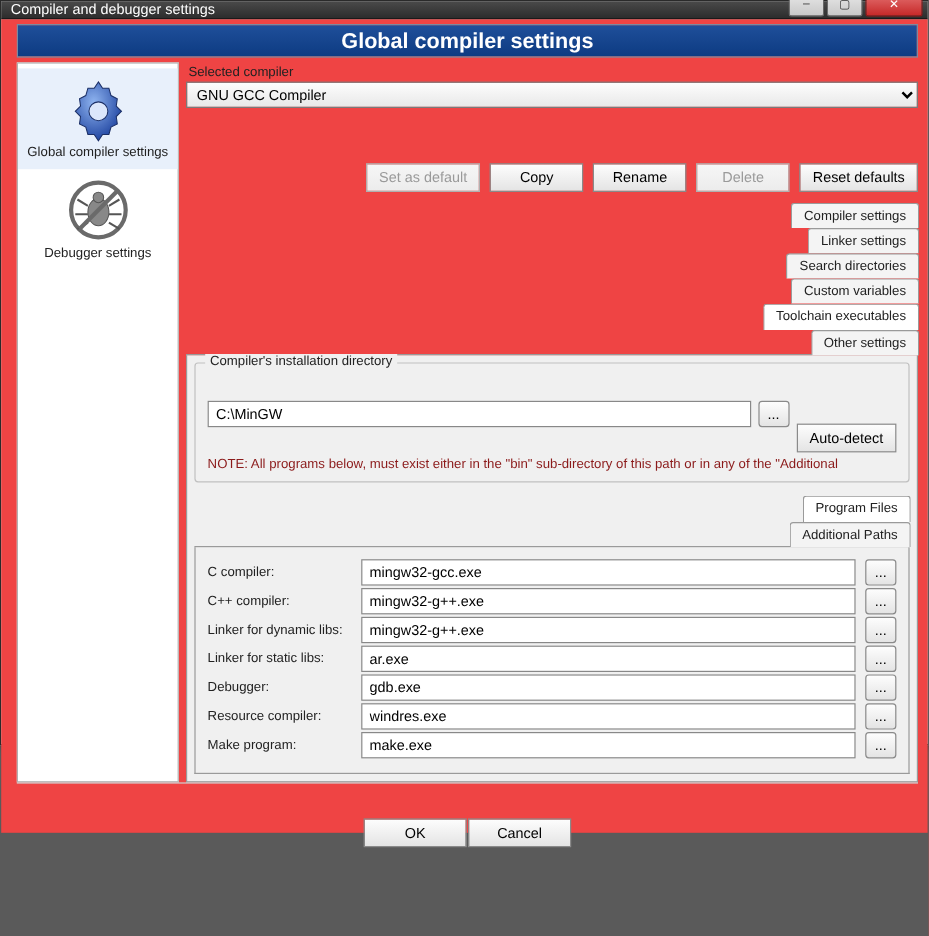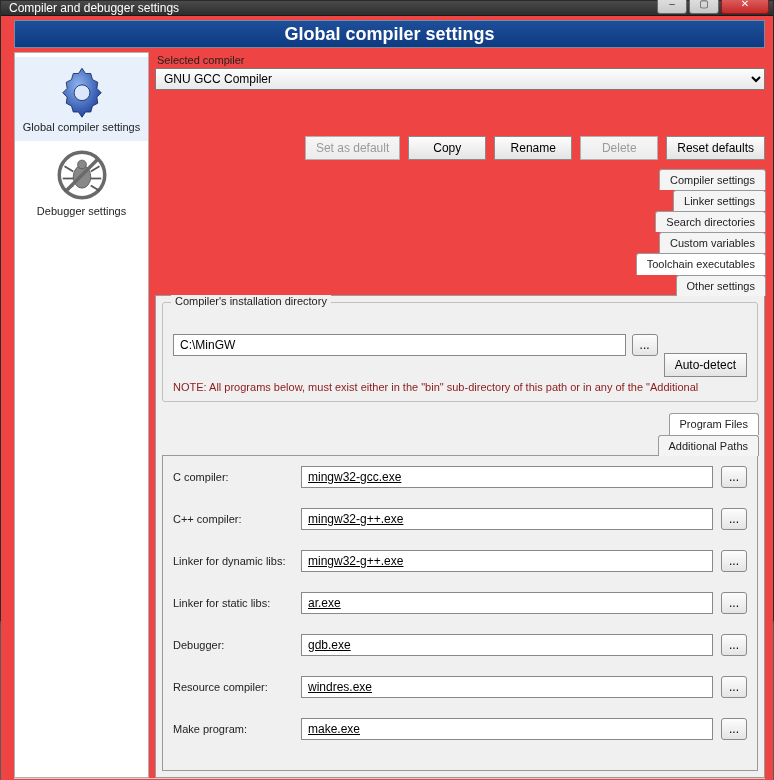--- a/index.html
+++ b/index.html
@@ -188,23 +188,23 @@
   .note { color:#8b1a1a; font-size:11px; margin-top:4px;}
 
   .subtab-wrap { flex:1; display:flex; flex-direction:column; margin-top:10px; min-height:0;}
   .subtab-body {
     flex:1;
     border:1px solid #9a9a9a; border-top:none;
     background:#f0f0f0;
     padding:10px;
     overflow:auto;
   }
-  .form-row { display:flex; align-items:center; gap:8px; margin-bottom:20px;}
+  .form-row { display:flex; align-items:center; gap:8px; margin-bottom:2px;}
   .form-row .lbl { width:120px; font-size:11px;}
-  .form-row input.text { flex:1;text-decoration:underline; }
+  .form-row input.text { flex:1; }
   .form-row .browse { width:26px; }
 
   
   .footer {
     height:42px;
     display:flex; align-items:center; justify-content:center; gap:1px;
     border-top:1px solid #d0d0d0;
   }
 </style>
 </head>

